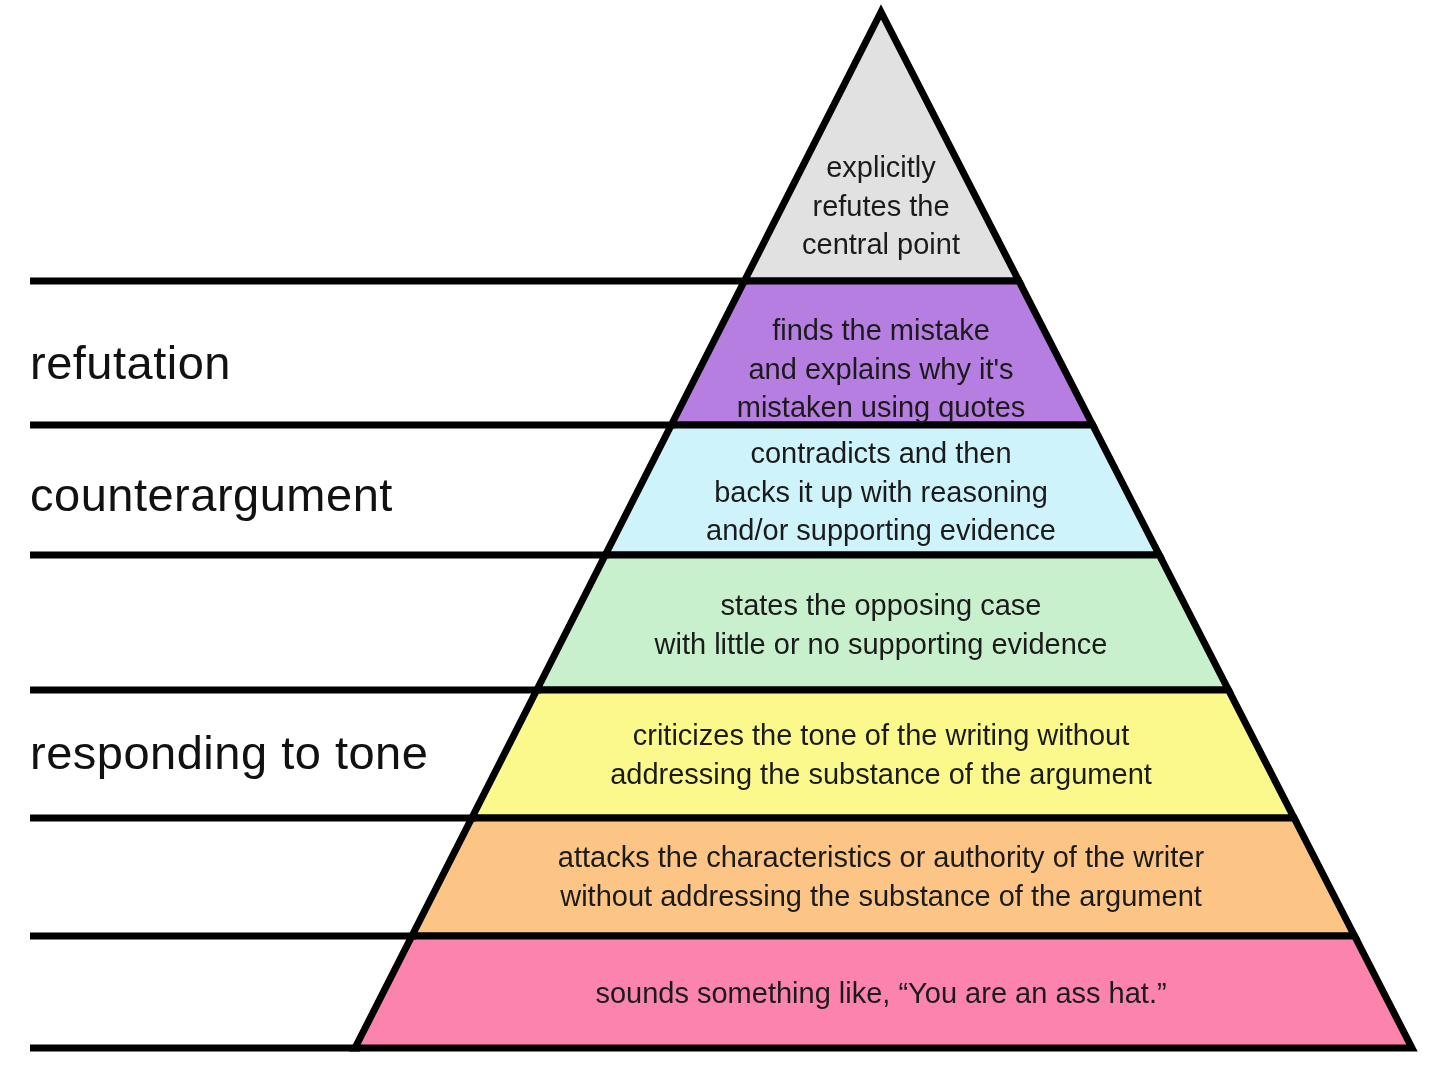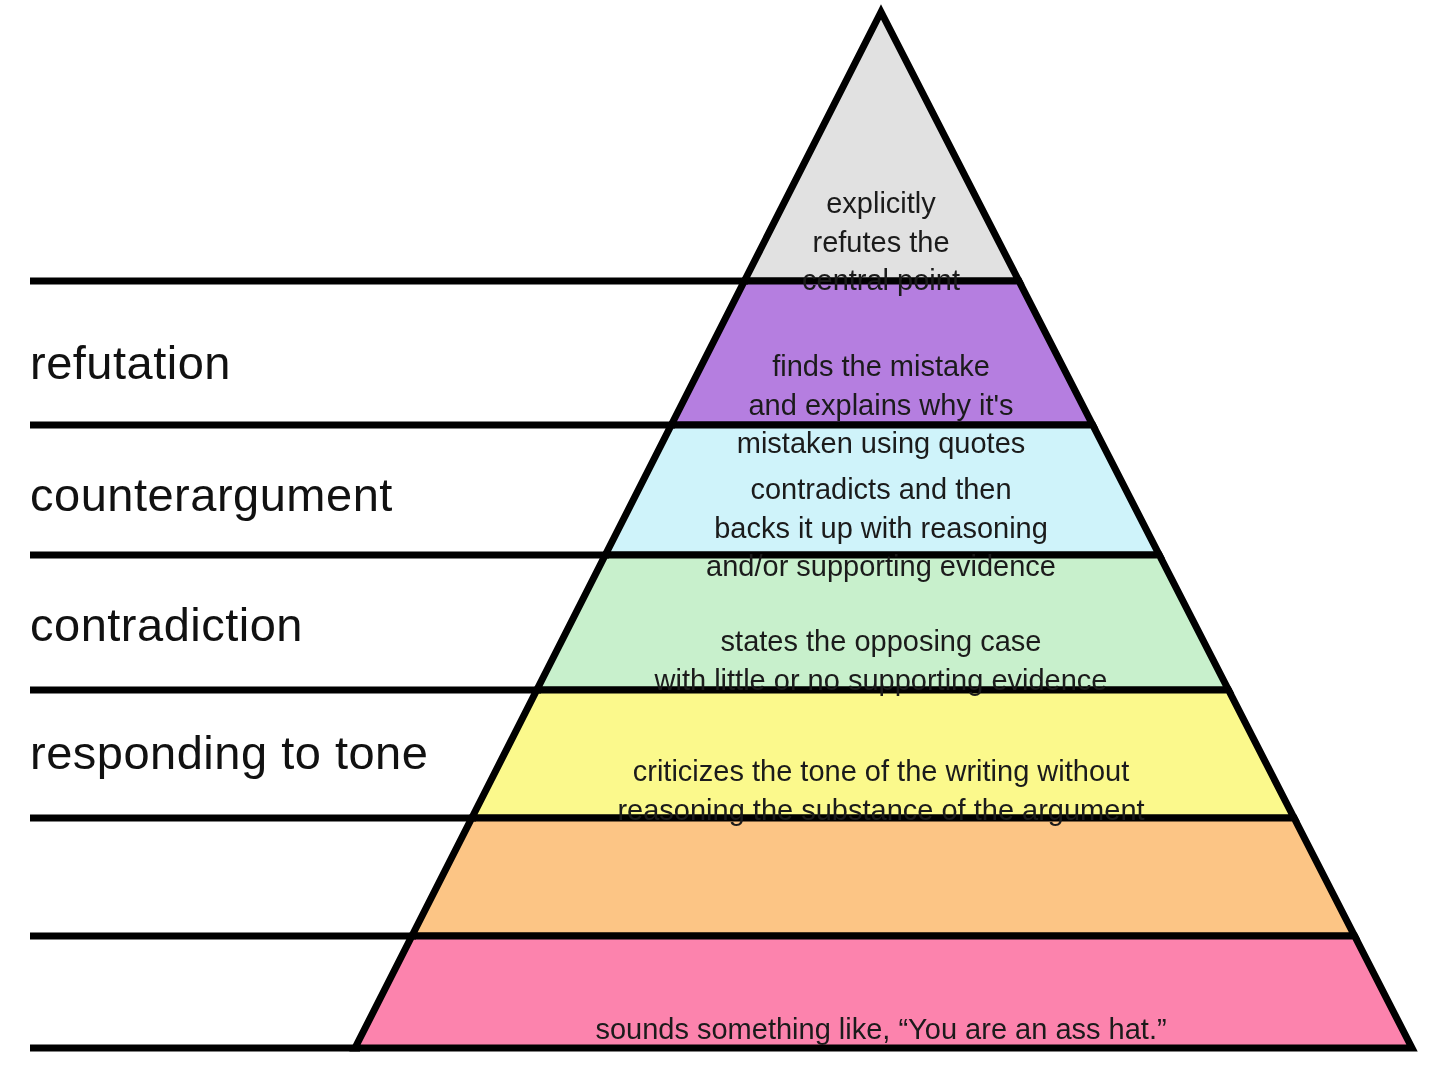--- a/index.html
+++ b/index.html
@@ -32,21 +32,20 @@
   .band-text {
     position: absolute;
     left: 881px;
     transform: translateX(-50%);
     width: 1000px;
     text-align: center;
     font-size: 29px;
     line-height: 1.33;
     color: #1b1b1b;
     white-space: pre-line;
-    margin-top: 36px;
   }
 </style>
 </head>
 <body>
 
 <div class="canvas">
 
   <svg class="pyramid-svg" width="1439" height="1090" viewBox="0 0 1439 1090">
 
     <polygon points="881,12 744.4,281 1018.9,281" stroke-width="7" stroke-linejoin="miter" stroke-miterlimit="12" fill="#e1e1e1" stroke="#000000"></polygon>
@@ -67,31 +66,32 @@
     <line x1="30" y1="425" x2="675" y2="425" stroke-width="7" stroke="#000000"></line>
     <line x1="30" y1="555" x2="609" y2="555" stroke-width="7" stroke="#000000"></line>
     <line x1="30" y1="690" x2="541" y2="690" stroke-width="7" stroke="#000000"></line>
     <line x1="30" y1="818" x2="476" y2="818" stroke-width="7" stroke="#000000"></line>
     <line x1="30" y1="936" x2="416" y2="936" stroke-width="7" stroke="#000000"></line>
     <line x1="30" y1="1048" x2="360" y2="1048" stroke-width="7" stroke="#000000"></line>
   </svg>
 
   <div class="side-label" style="top:337px">refutation</div>
   <div class="side-label" style="top:469px">counterargument</div>
-  <div class="side-label" style="top:599px">contradiction</div>
   <div class="side-label" style="top:727px">responding to tone</div>
 
   <div class="band-text" style="top:148px">explicitly
 refutes the
 central point</div>
   <div class="band-text" style="top:311px">finds the mistake
 and explains why it's
 mistaken using quotes</div>
   <div class="band-text" style="top:434px">contradicts and then
 backs it up with reasoning
 and/or supporting evidence</div>
   <div class="band-text" style="top:586px">states the opposing case
 with little or no supporting evidence</div>
   <div class="band-text" style="top:716px">criticizes the tone of the writing without
-reasoning the substance of the argument</div>
+addressing the substance of the argument</div>
+  <div class="band-text" style="top:838px">attacks the characteristics or authority of the writer
+without addressing the substance of the argument</div>
   <div class="band-text" style="top:974px">sounds something like, “You are an ass hat.”</div>
 
 </div>
 
 </body></html>

